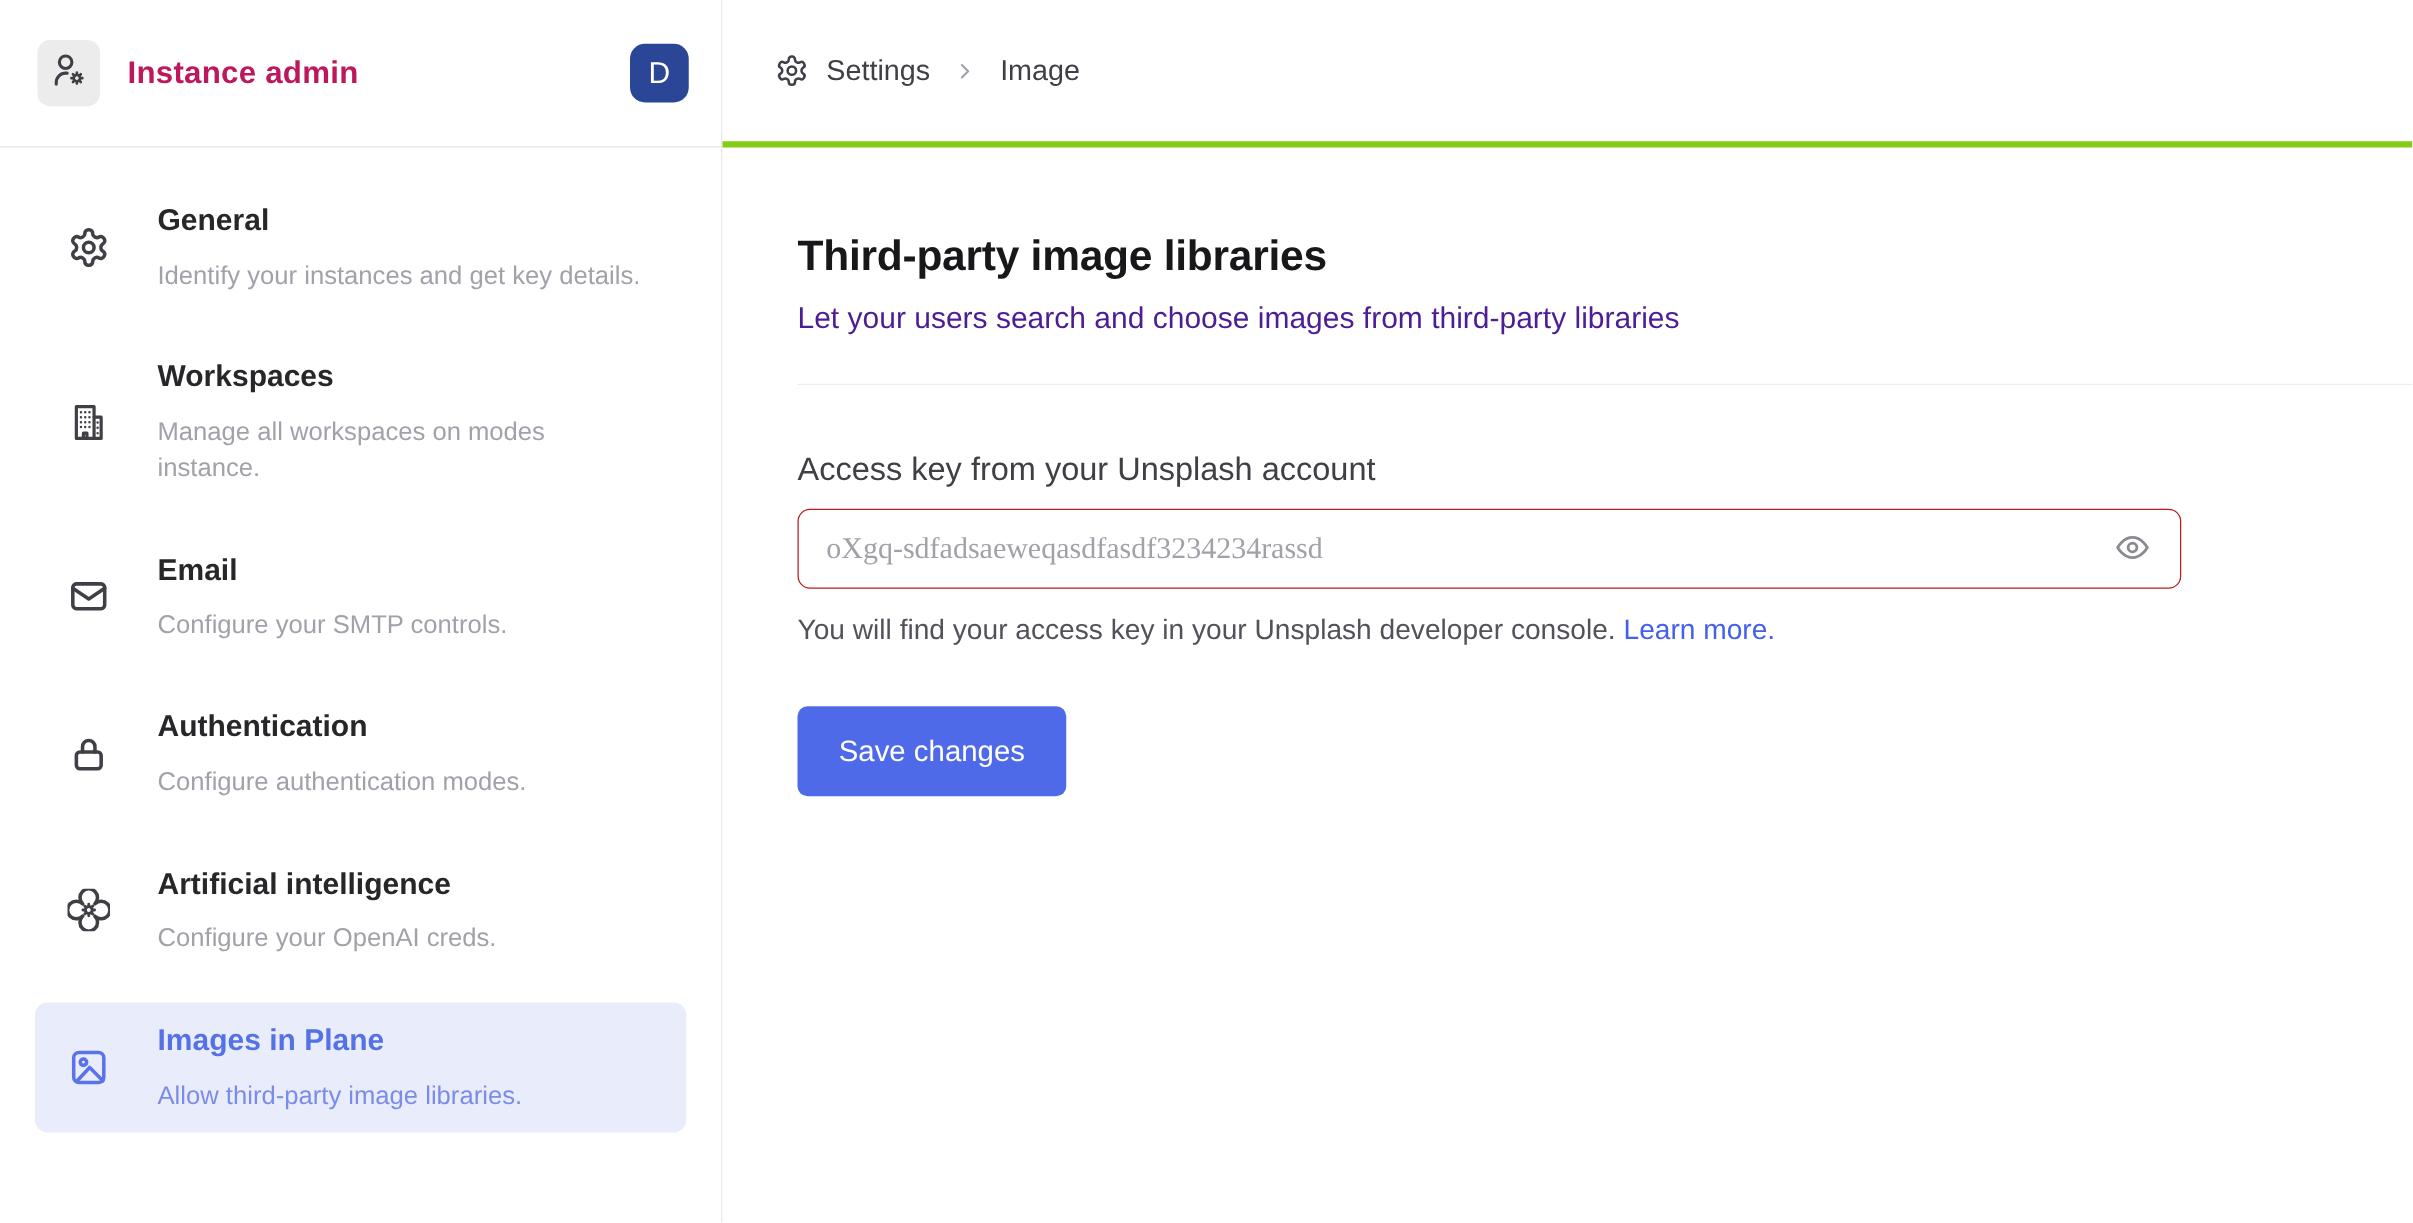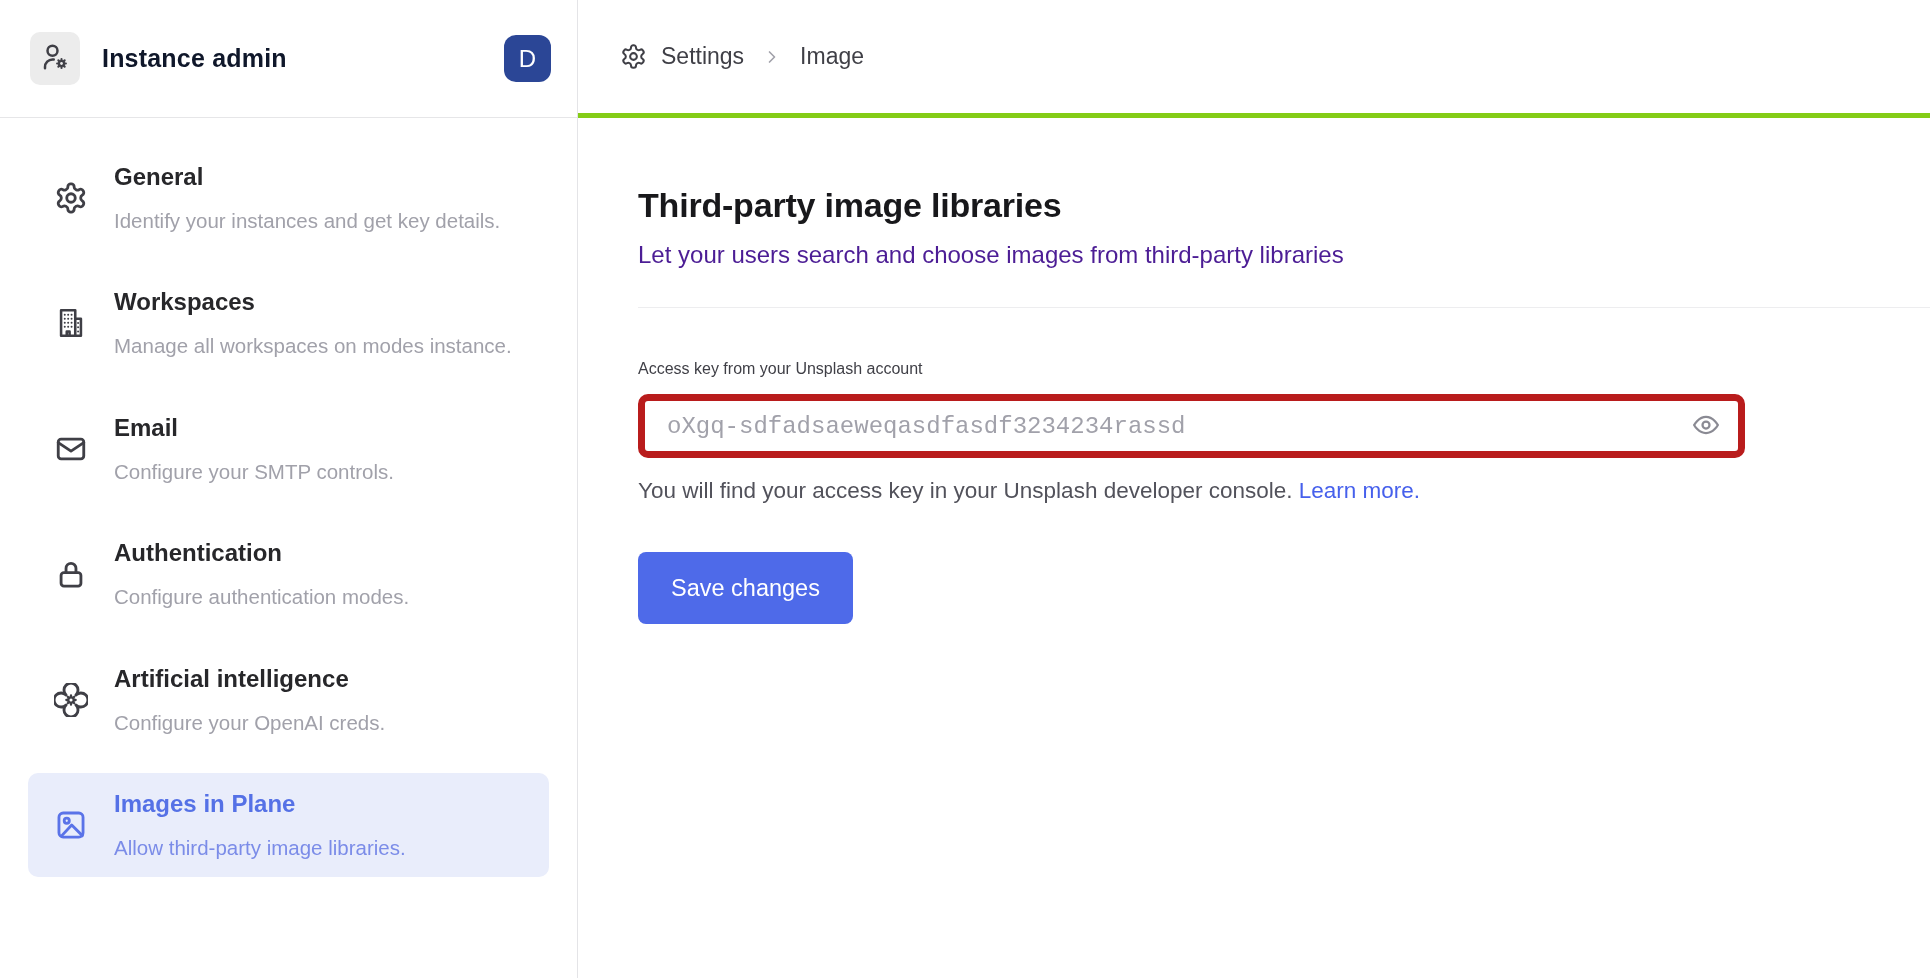--- a/index.html
+++ b/index.html
@@ -4,25 +4,25 @@
 <style>
   * { margin: 0; padding: 0; box-sizing: border-box; }
   html, body { width: 1930px; height: 978px; background: #ffffff; overflow: hidden; }
   body { font-family: "Liberation Sans", sans-serif; color: #27272a; display: flex; }
 
   
   .sidebar { width: 578px; flex: 0 0 578px; height: 100%; border-right: 1px solid #e4e4e7; display: flex; flex-direction: column; background:#fff; }
   .sidebar-header { height: 118px; flex: 0 0 118px; border-bottom: 1px solid #e6e6e8; display: flex; align-items: center; padding: 0 26px 0 30px; }
   .logo-box { width: 50px; height: 53px; border-radius: 10px; background: #ececec; display: flex; align-items: center; justify-content: center; color: #3f3f46; }
   .logo-box svg { width: 30px; height: 30px; }
-  .app-title { font-size: 25px; font-weight: 700; color: #0f172a; margin-left: 22px; letter-spacing: 0.2px; }
+  .app-title { font-size: 25px; font-weight: 700; color: #be185d; margin-left: 22px; letter-spacing: 0.2px; }
   .avatar { margin-left: auto; width: 47px; height: 47px; border-radius: 12px; background: #2b4696; color: #ffffff; font-size: 24px; font-weight: 500; display: flex; align-items: center; justify-content: center; cursor: pointer; }
 
   .sidebar-nav { padding-top: 28px; }
-  .sidebar-item { display: flex; align-items: center; gap: 26px; margin: 0 28px 22px 28px; padding: 14px 26px; border-radius: 10px; cursor: pointer; }
+  .sidebar-item { display: flex; align-items: center; gap: 38px; margin: 0 28px 22px 28px; padding: 14px 26px; border-radius: 10px; cursor: pointer; }
   .sidebar-item .s-icon { width: 34px; height: 34px; flex: 0 0 34px; color: #3f3f46; }
   .sidebar-item .s-icon svg { width: 34px; height: 34px; display: block; }
   .s-title { font-size: 24px; font-weight: 600; color: #27272a; line-height: 1.45; }
   .s-desc { font-size: 20.5px; color: #a1a1aa; line-height: 1.4; margin-top: 12px; }
   .sidebar-item.active { background: #e9edfb; }
   .sidebar-item.active .s-icon { color: #5a73e8; }
   .sidebar-item.active .s-title { color: #5571e6; }
   .sidebar-item.active .s-desc { color: #7b8ce8; }
 
   
@@ -35,23 +35,23 @@
   .crumb.current { cursor: default; }
   .crumb-sep { width: 20px; height: 20px; color: #a1a1aa; margin: 0 4px; display: flex; }
   .crumb-sep svg { width: 20px; height: 20px; }
 
   .main-body { padding: 68px 0 0 60px; }
   .page-title { font-size: 34px; font-weight: 700; color: #18181b; letter-spacing: -0.2px; }
   .page-subtitle { margin-top: 16px; font-size: 24px; color: #4c1d95; }
   .section-divider { margin-top: 38px; height: 1px; background: #ededef; }
 
   .form-area { width: 1107px; }
-  .field-label { margin-top: 52px; font-size: 16px; color: #3f3f46; }
+  .field-label { margin-top: 52px; font-size: 26px; color: #3f3f46; }
   .input-wrap { position: relative; margin-top: 16px; width: 1107px; height: 64px; }
-  .text-input { width: 100%; height: 100%; border: 7px solid #b91c1c; border-radius: 10px; padding: 0 70px 0 22px; font-size: 24px; color: #701a75; font-family: Liberation Mono, monospace; outline: none; background: #fff; }
+  .text-input { width: 100%; height: 100%; border: 1px solid #b91c1c; border-radius: 10px; padding: 0 70px 0 22px; font-size: 24px; color: #701a75; font-family: Liberation Serif, serif; outline: none; background: #fff; }
   .text-input::placeholder { color: #a1a1aa; }
   .eye-btn { position: absolute; right: 22px; top: 50%; transform: translateY(-50%); width: 34px; height: 34px; border: none; background: transparent; color: #8a8a93; cursor: pointer; padding: 0; display: flex; align-items: center; justify-content: center; }
   .eye-btn svg { width: 30px; height: 30px; }
   .help-row { margin-top: 20px; font-size: 22.5px; color: #52525b; }
   .help-link { color: #4660ec; text-decoration: none; cursor: pointer; }
   .save-btn { margin-top: 48px; height: 72px; padding: 0 33px; border: none; border-radius: 8px; background: #4e6ae9; color: #ffffff; font-size: 23.5px; font-weight: 500; font-family: "Liberation Sans", sans-serif; cursor: pointer; }
 </style>
 </head>
 <body>
 

